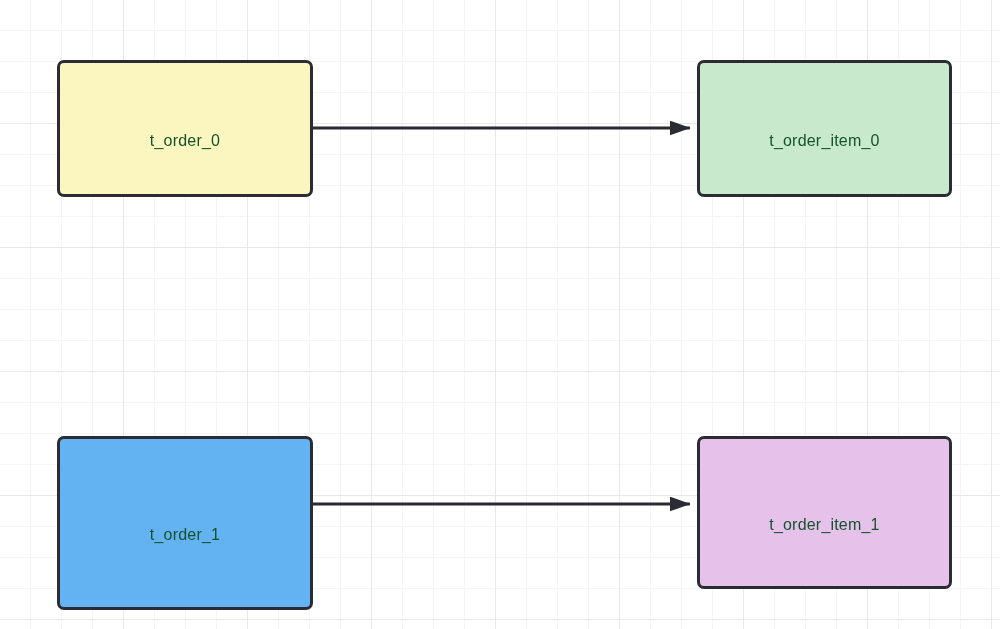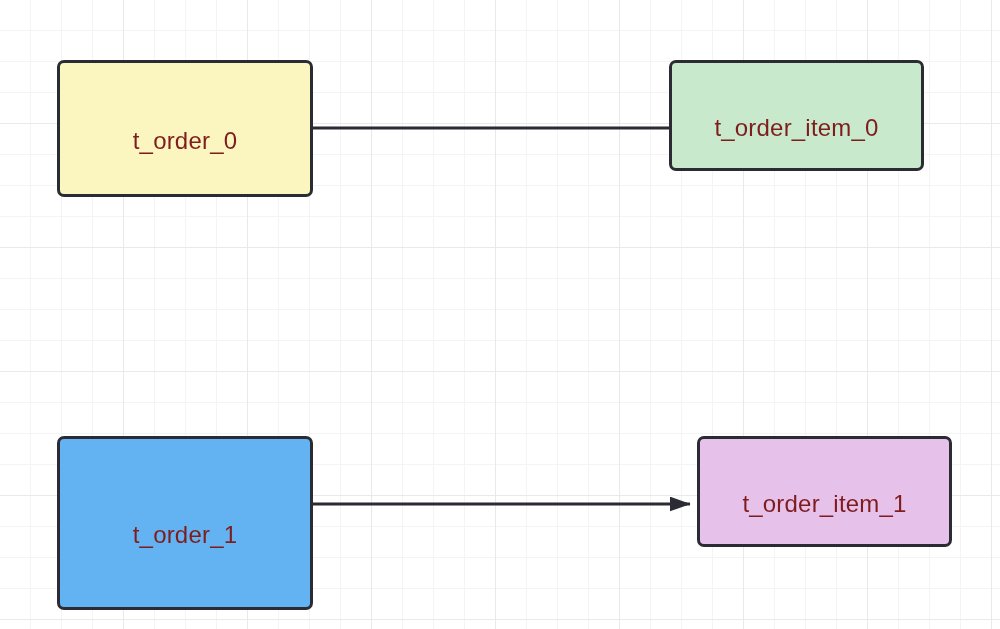--- a/index.html
+++ b/index.html
@@ -35,42 +35,42 @@
     box-sizing: border-box;
     border: 3px solid #2b2b33;
     border-radius: 7px;
     display: flex;
     align-items: center;
     justify-content: center;
     user-select: none;
   }
 
   .node-label {
-    font-size: 24px;
+    font-size: 16px;
     line-height: 1;
-    color: #7f1d1d;
+    color: #14532d;
     letter-spacing: 0.2px;
     white-space: nowrap;
     margin-top: 24px;
   }
 
   .edge-layer {
     position: absolute;
     left: 0;
     top: 0;
     width: 1000px;
     height: 629px;
     pointer-events: none;
   }
 
   
   #node-order-0      { left: 57px;  top: 60px;  width: 256px; height: 137px; }
-  #node-order-item-0 { left: 669px; top: 60px;  width: 255px; height: 111px; align-items: center; }
+  #node-order-item-0 { left: 697px; top: 60px;  width: 255px; height: 137px; align-items: center; }
   #node-order-1      { left: 57px;  top: 436px; width: 256px; height: 174px; }
-  #node-order-item-1 { left: 697px; top: 436px; width: 255px; height: 111px; }
+  #node-order-item-1 { left: 697px; top: 436px; width: 255px; height: 153px; }
 </style>
 </head>
 <body>
 
 <div id="canvas">
 
   <svg class="edge-layer" viewBox="0 0 1000 629" xmlns="http://www.w3.org/2000/svg">
     <defs>
       <marker id="arrowhead" markerWidth="7" markerHeight="5" refX="6.8" refY="2.5" orient="auto" markerUnits="strokeWidth">
         <path d="M0,0 L7,2.5 L0,5 Z" fill="#2b2b33"></path>

